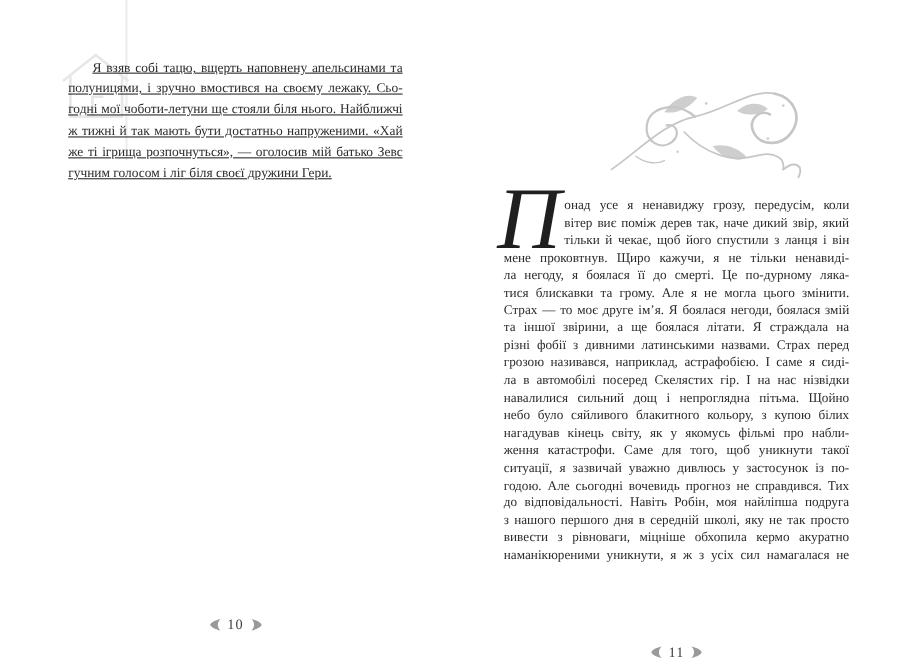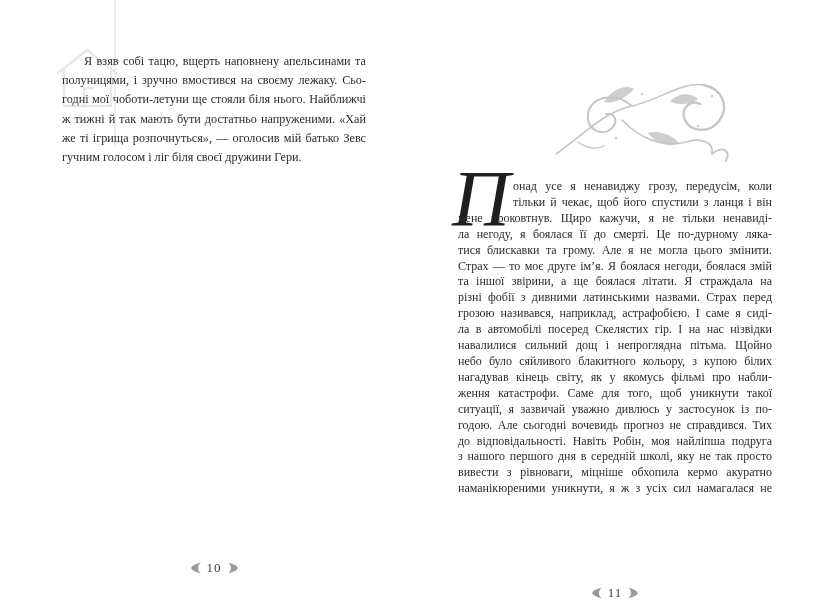--- a/index.html
+++ b/index.html
@@ -17,21 +17,21 @@
   .watermark {
     left: 40px; top: 0; width: 95px; height: 160px;
     color: var(--watermark, #e7e7e7);
     z-index: 0;
   }
 
   
   .text-block { z-index: 2; }
   .text-left {
     left: 62px; top: 52px; width: 304px;
-    font-size: 12.2px; line-height: 19.2px;
+    font-size: 12.2px; line-height: 19.2px; text-decoration: underline;
   }
   .text-right {
     left: 458px; top: 179px; width: 314px;
     font-size: 12px; line-height: 15.9px;
   }
   .line { text-align: justify; text-align-last: justify; white-space: normal; }
   .line.no-just-last { text-align-last: left; }
   .line.first-indent { text-indent: 22px; }
   .line.dropcap-indent { margin-left: 55px; }
 
@@ -113,20 +113,21 @@
     <circle cx="146" cy="54" r="1.3"></circle>
     <circle cx="64" cy="66" r="1.2"></circle>
     <circle cx="160" cy="24" r="1.2"></circle>
   </g>
 </svg>
 
 <div class="abs dropcap">П</div>
 
 <div class="abs text-block text-right">
     <div class="line dropcap-indent">онад усе я ненавиджу грозу, передусім, коли</div>
+    <div class="line dropcap-indent">вітер виє поміж дерев так, наче дикий звір, який</div>
     <div class="line dropcap-indent">тільки й чекає, щоб його спустили з ланця і він</div>
     <div class="line">мене проковтнув. Щиро кажучи, я не тільки ненавиді-</div>
     <div class="line">ла негоду, я боялася її до смерті. Це по-дурному ляка-</div>
     <div class="line">тися блискавки та грому. Але я не могла цього змінити.</div>
     <div class="line">Страх — то моє друге ім’я. Я боялася негоди, боялася змій</div>
     <div class="line">та іншої звірини, а ще боялася літати. Я страждала на</div>
     <div class="line">різні фобії з дивними латинськими назвами. Страх перед</div>
     <div class="line">грозою називався, наприклад, астрафобією. І саме я сиді-</div>
     <div class="line">ла в автомобілі посеред Скелястих гір. І на нас нізвідки</div>
     <div class="line">навалилися сильний дощ і непроглядна пітьма. Щойно</div>

